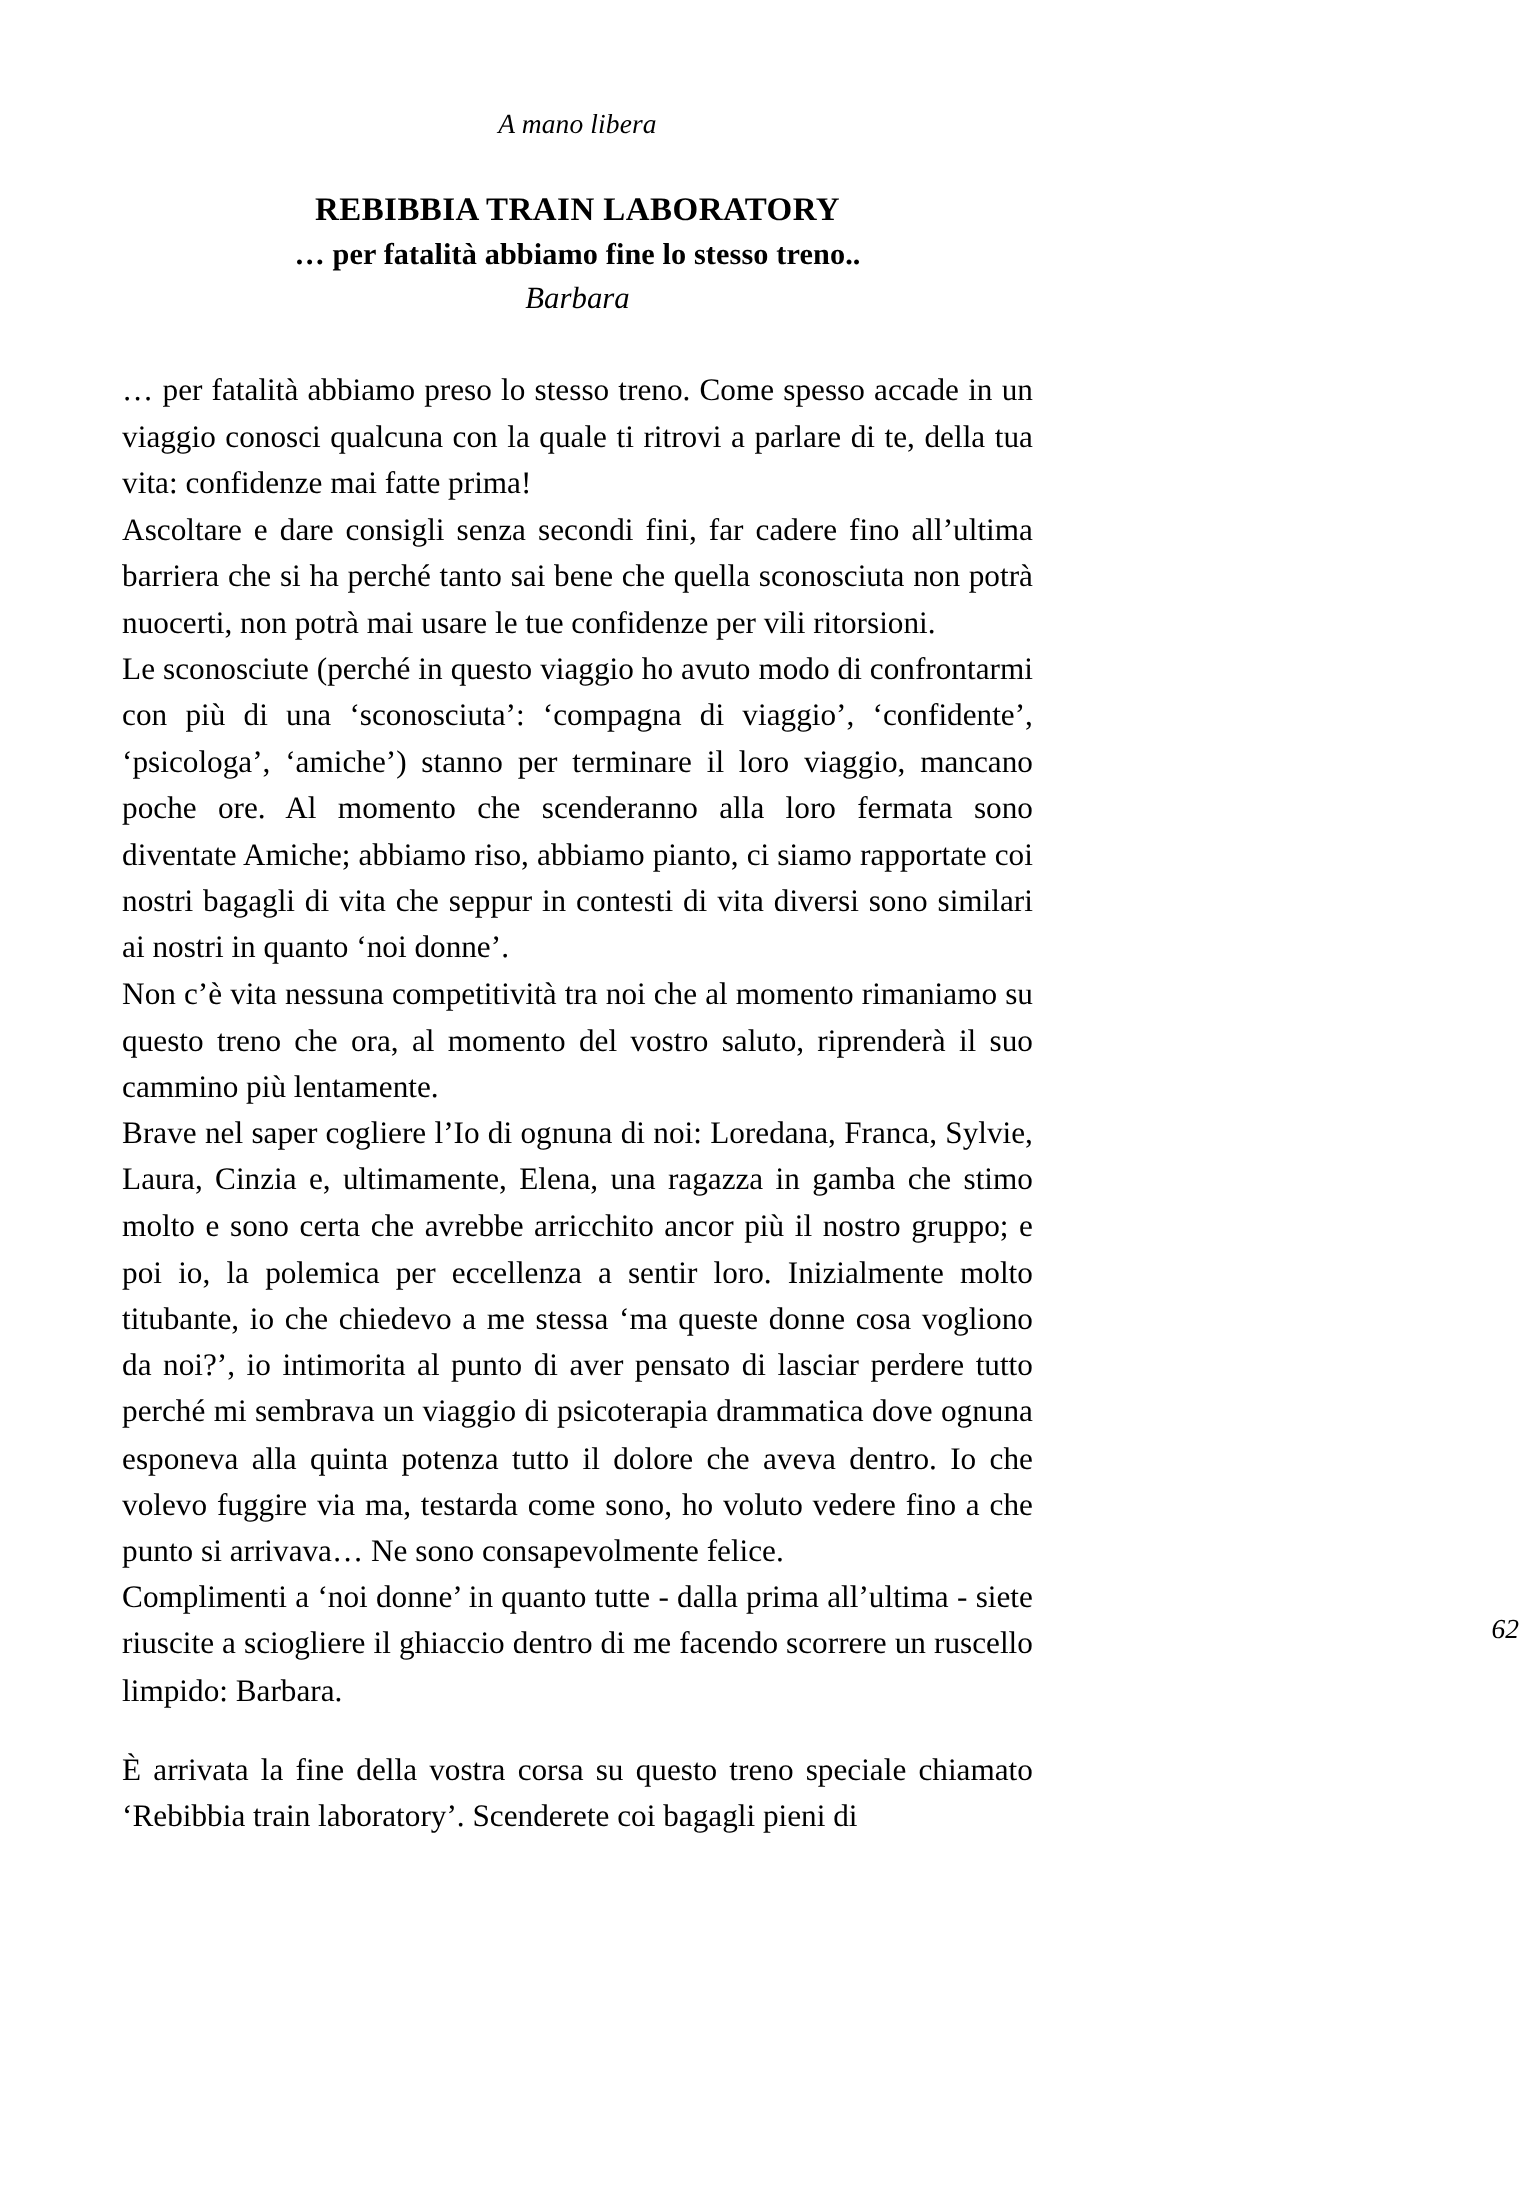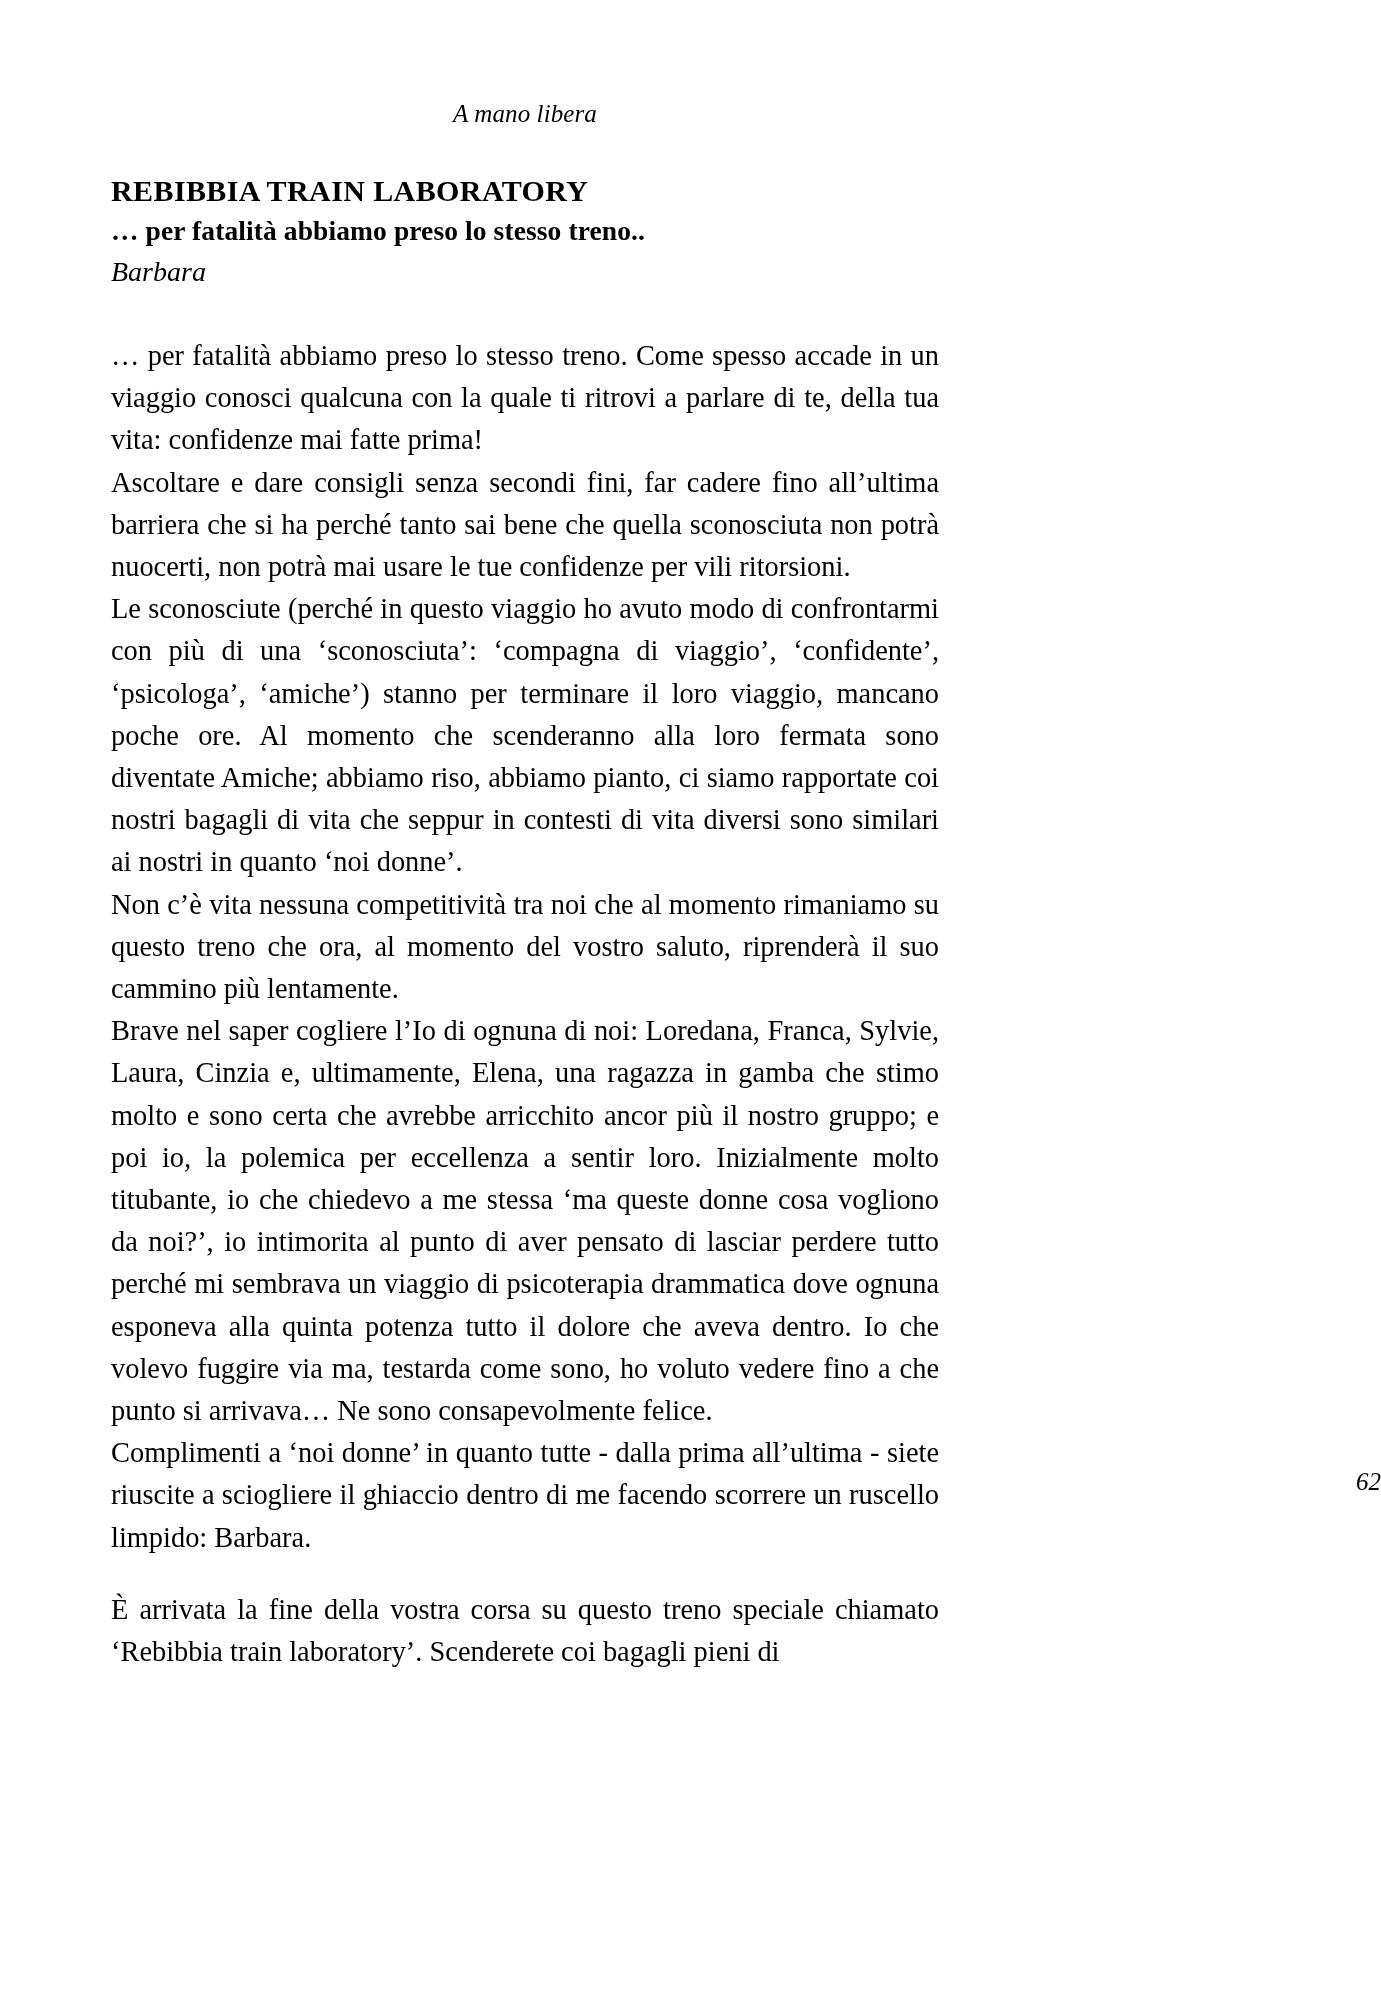--- a/index.html
+++ b/index.html
@@ -36,21 +36,21 @@
     font-size: 25px;
     text-align: center;
     margin-top: 99px;
     letter-spacing: 0.1px;
     line-height: 1.2;
   }
 
   
   .title-block {
     margin-top: 44px;
-    text-align: left;
+    text-align: center;
   }
   .doc-title {
     font-weight: bold;
     font-size: 30px;
     letter-spacing: 0.4px;
     line-height: 1.22;
     margin: 0;
   }
   .doc-subtitle {
     font-weight: bold;
@@ -100,21 +100,21 @@
 <body>
 
 <div class="page">
 
   <div class="content-column">
 
     <div class="running-head">A mano libera</div>
 
     <div class="title-block">
       <h1 class="doc-title">REBIBBIA TRAIN LABORATORY</h1>
-      <h2 class="doc-subtitle">… per fatalità abbiamo preso lo stesso treno..</h2>
+      <h2 class="doc-subtitle">… per fatalità abbiamo fine lo stesso treno..</h2>
       <div class="doc-author">Barbara</div>
     </div>
 
     <div class="body-text">
       <p>… per fatalità abbiamo preso lo stesso treno. Come spesso accade in un viaggio conosci qualcuna con la quale ti ritrovi a parlare di te, della tua vita: confidenze mai fatte prima!</p>
       <p>Ascoltare e dare consigli senza secondi fini, far cadere fino all’ultima barriera che si ha perché tanto sai bene che quella sconosciuta non potrà nuocerti, non potrà mai usare le tue confidenze per vili ritorsioni.</p>
       <p>Le sconosciute (perché in questo viaggio ho avuto modo di confrontarmi con più di una ‘sconosciuta’: ‘compagna di viaggio’, ‘confidente’, ‘psicologa’, ‘amiche’) stanno per terminare il loro viaggio, mancano poche ore. Al momento che scenderanno alla loro fermata sono diventate Amiche; abbiamo riso, abbiamo pianto, ci siamo rapportate coi nostri bagagli di vita che seppur in contesti di vita diversi sono similari ai nostri in quanto ‘noi donne’.</p>
       <p>Non c’è vita nessuna competitività tra noi che al momento rimaniamo su questo treno che ora, al momento del vostro saluto, riprenderà il suo cammino più lentamente.</p>
       <p>Brave nel saper cogliere l’Io di ognuna di noi: Loredana, Franca, Sylvie, Laura, Cinzia e, ultimamente, Elena, una ragazza in gamba che stimo molto e sono certa che avrebbe arricchito ancor più il nostro gruppo; e poi io, la polemica per eccellenza a sentir loro. Inizialmente molto titubante, io che chiedevo a me stessa ‘ma queste donne cosa vogliono da noi?’, io intimorita al punto di aver pensato di lasciar perdere tutto perché mi sembrava un viaggio di psicoterapia drammatica dove ognuna esponeva alla quinta potenza tutto il dolore che aveva dentro. Io che volevo fuggire via ma, testarda come sono, ho voluto vedere fino a che punto si arrivava… Ne sono consapevolmente felice.</p>
       <p>Complimenti a ‘noi donne’ in quanto tutte - dalla prima all’ultima - siete riuscite a sciogliere il ghiaccio dentro di me facendo scorrere un ruscello limpido: Barbara.</p>

